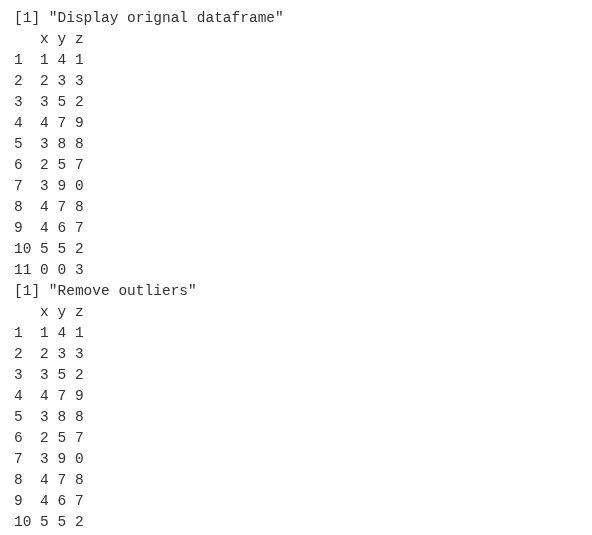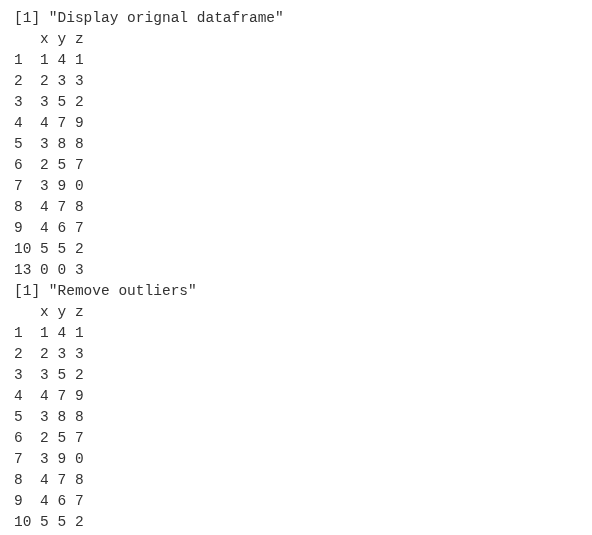--- a/index.html
+++ b/index.html
@@ -23,21 +23,21 @@
 <div class="line">1  1 4 1</div>
 <div class="line">2  2 3 3</div>
 <div class="line">3  3 5 2</div>
 <div class="line">4  4 7 9</div>
 <div class="line">5  3 8 8</div>
 <div class="line">6  2 5 7</div>
 <div class="line">7  3 9 0</div>
 <div class="line">8  4 7 8</div>
 <div class="line">9  4 6 7</div>
 <div class="line">10 5 5 2</div>
-<div class="line">13 0 0 3</div>
+<div class="line">11 0 0 3</div>
 
 <div class="line">[1] "Remove outliers"</div>
 <div class="line">   x y z</div>
 <div class="line">1  1 4 1</div>
 <div class="line">2  2 3 3</div>
 <div class="line">3  3 5 2</div>
 <div class="line">4  4 7 9</div>
 <div class="line">5  3 8 8</div>
 <div class="line">6  2 5 7</div>
 <div class="line">7  3 9 0</div>

